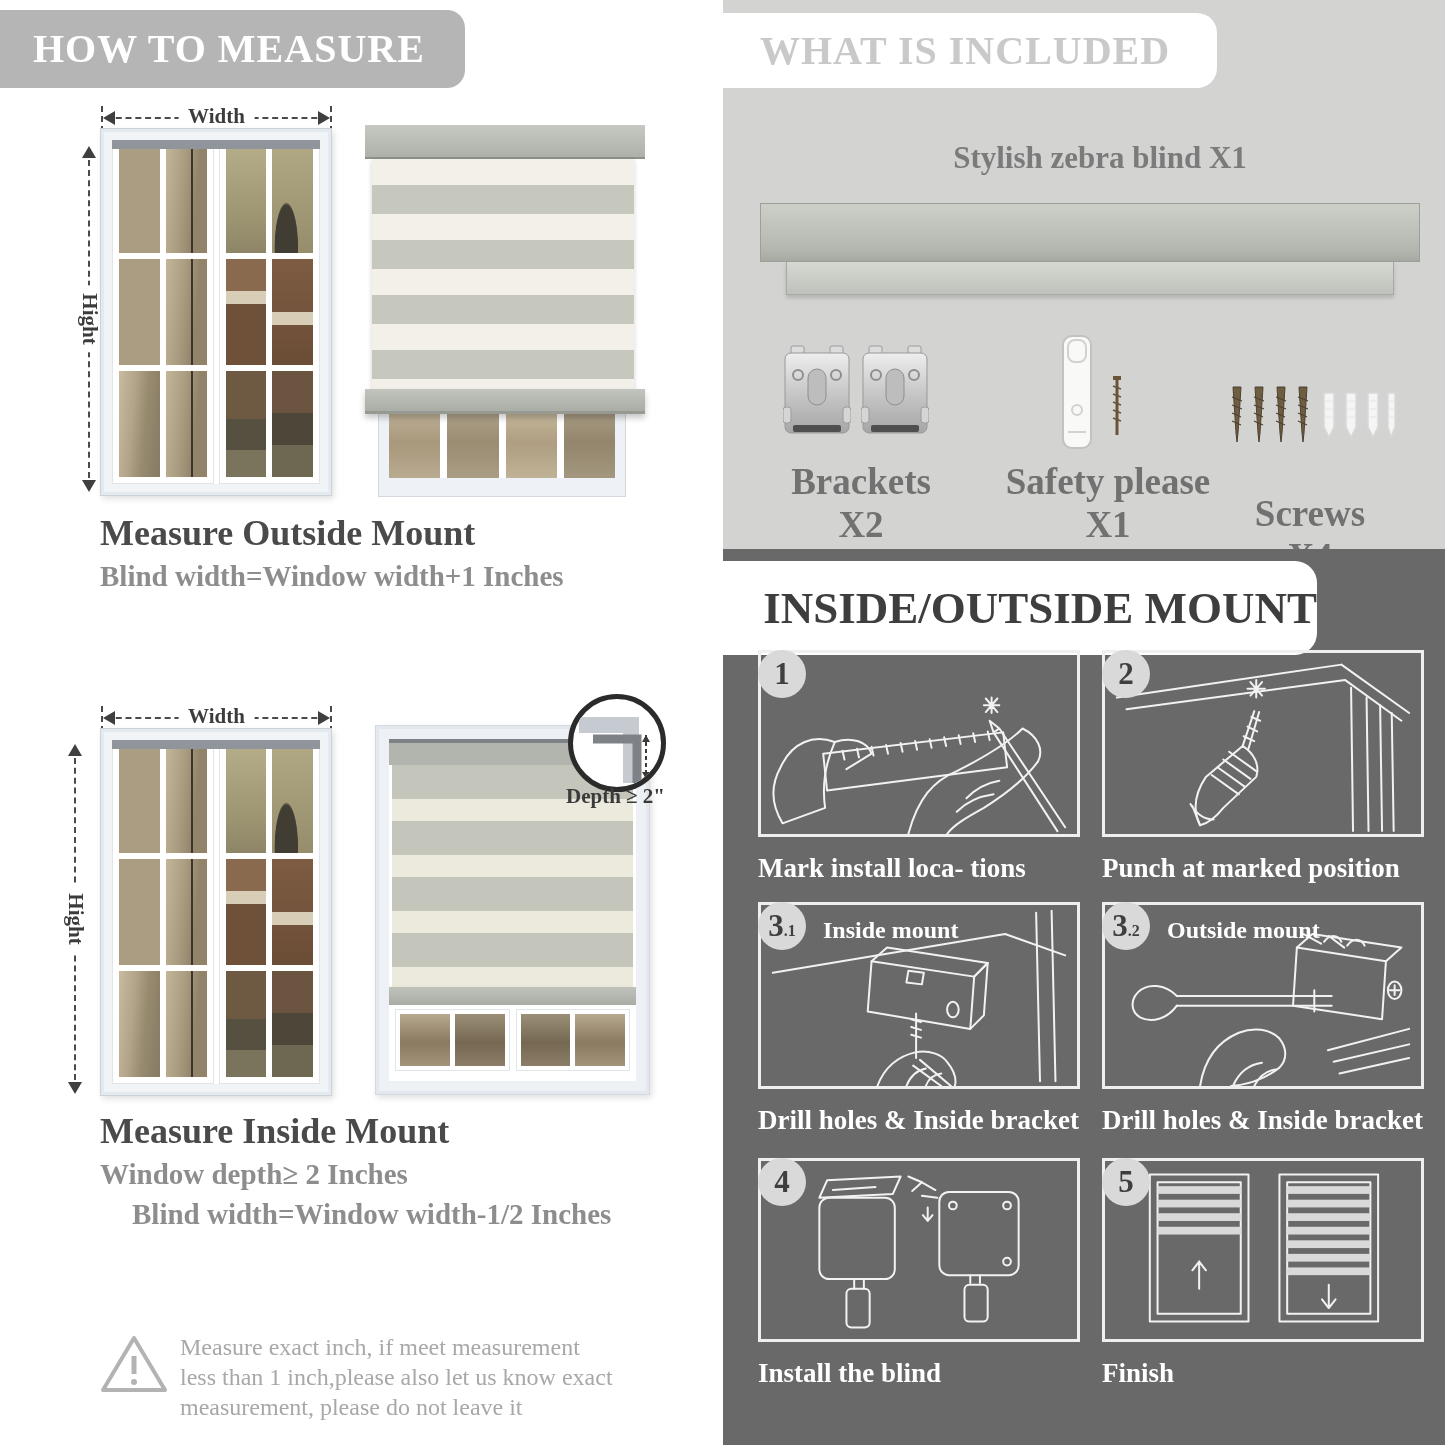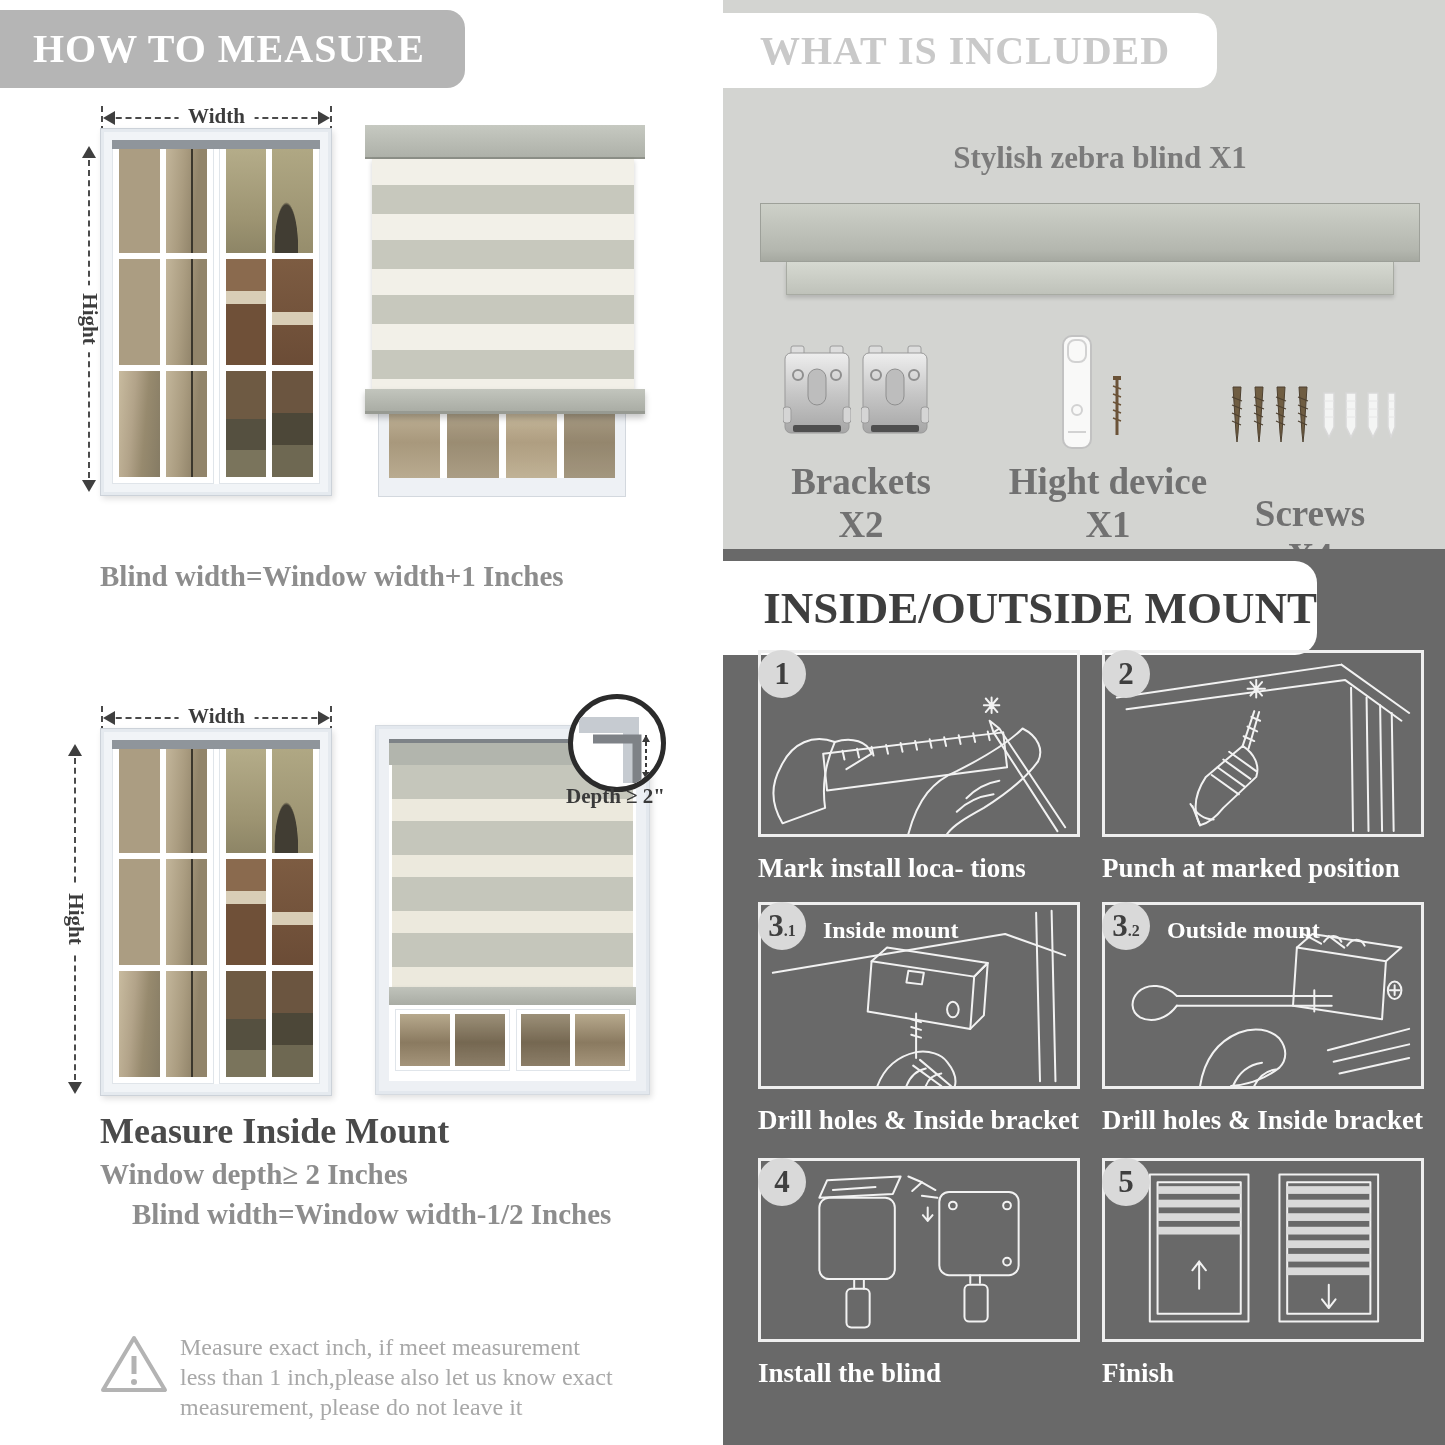--- a/index.html
+++ b/index.html
@@ -191,20 +191,21 @@
           <div class="u-pane"></div>
           <div class="u-pane"></div>
           <div class="u-pane"></div>
       </div>
     </div>
     <div class="bA-cassette"></div>
     <div class="bA-stripes"></div>
     <div class="bA-rail"></div>
   </div>
 
+  <div class="abs sec-title" style="left:100px;top:512px;">Measure Outside Mount</div>
   <div class="abs sec-line" style="left:100px;top:560px;">Blind width=Window width+1 Inches</div>
 
   <div class="mw" style="left:101px;top:698px;width:231px;height:54px;">
     <div class="mw-tick" style="left:0;"></div>
     <div class="mw-tick" style="right:0;"></div>
     <div class="mw-line"></div>
     <div class="tri l"></div>
     <div class="tri r"></div>
     <span class="mw-label">Width</span>
   </div>
@@ -315,21 +316,21 @@
       <svg width="80" height="118" viewBox="0 0 80 118">
         <rect x="8" y="2" width="28" height="112" rx="9" fill="rgba(255,255,255,.85)" stroke="#c2c2c2" stroke-width="2"></rect>
         <rect x="13" y="6" width="18" height="22" rx="7" fill="none" stroke="#d2d2d2" stroke-width="2"></rect>
         <circle cx="22" cy="76" r="5" fill="none" stroke="#d2d2d2" stroke-width="2"></circle>
         <line x1="13" y1="98" x2="31" y2="98" stroke="#d2d2d2" stroke-width="2"></line>
         <rect x="58" y="42" width="8" height="4" fill="#6b5338"></rect>
         <path d="M62 46 L62 96 L62 101" stroke="#6b5338" stroke-width="3" fill="none"></path>
         <path d="M58 52 l8 3 M58 60 l8 3 M58 68 l8 3 M58 76 l8 3 M58 84 l8 3" stroke="#6b5338" stroke-width="1.6"></path>
       </svg>
     </div>
-    <div class="inc-label" style="left:268px;width:234px;">Hight device X1</div>
+    <div class="inc-label" style="left:268px;width:234px;">Safety please X1</div>
 
     <div class="abs" style="left:505px;top:385px;">
       <svg width="168" height="60" viewBox="0 0 168 60">
         <g fill="#6f5d42" stroke="#4e4130" stroke-width="1">
           <path d="M5 2 h8 l-3 46 l-1 9 l-1 -9 Z"></path>
           <path d="M27 2 h8 l-3 46 l-1 9 l-1 -9 Z"></path>
           <path d="M49 2 h8 l-3 46 l-1 9 l-1 -9 Z"></path>
           <path d="M71 2 h8 l-3 46 l-1 9 l-1 -9 Z"></path>
         </g>
         <g stroke="#4e4130" stroke-width="1.2">

